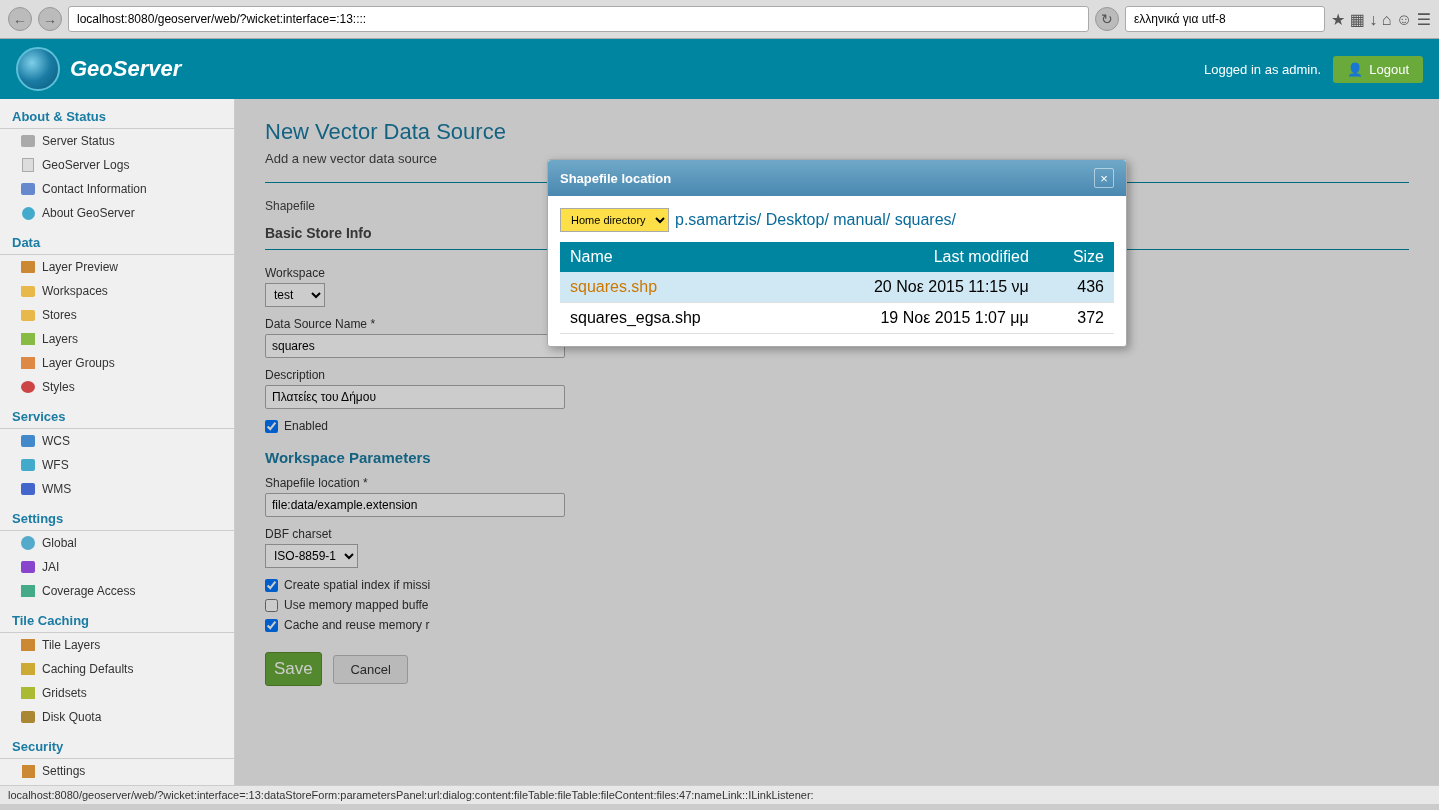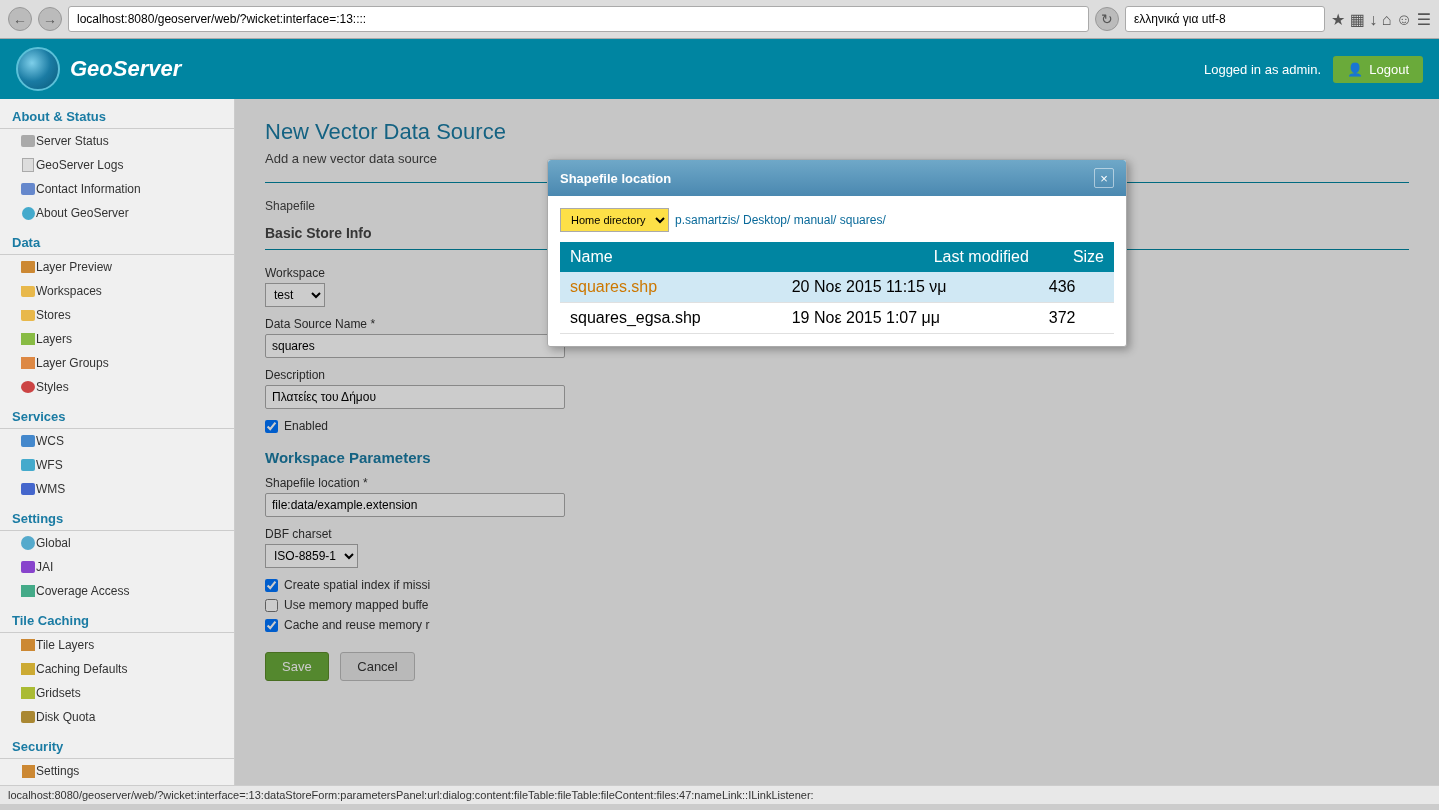--- a/index.html
+++ b/index.html
@@ -107,20 +107,21 @@
     .sidebar-section-title {
       color: #1a7ba3;
       font-weight: bold;
       font-size: 13px;
       padding: 10px 12px 4px;
       border-bottom: 1px solid #ccc;
     }
     .sidebar-item {
       display: flex;
       align-items: center;
+      gap: 6px;
       padding: 4px 12px 4px 20px;
       cursor: pointer;
       color: #333;
       font-size: 12px;
     }
     .sidebar-icon {
       width: 16px; height: 16px;
       flex-shrink: 0;
       display: flex; align-items: center; justify-content: center;
     }
@@ -195,24 +196,24 @@
     .connection-section-title {
       font-size: 15px; font-weight: bold; color: #1a7ba3;
       margin-bottom: 10px;
     }
 
     
     .btn-save {
       background: #6aaa3a;
       color: white;
       border: 1px solid #5a8a2a;
-      padding: 6px 16px;
+      padding: 6px 8px;
       border-radius: 3px;
       cursor: pointer;
-      font-size: 13px;
+      font-size: 17px;
     }
     .btn-cancel {
       background: #e8e8e8;
       color: #333;
       border: 1px solid #bbb;
       padding: 6px 16px;
       border-radius: 3px;
       cursor: pointer;
       font-size: 13px;
       margin-left: 8px;
@@ -271,21 +272,21 @@
       gap: 6px;
       margin-bottom: 10px;
     }
     .path-select {
       border: 1px solid #aaa;
       padding: 4px 6px;
       font-size: 11px;
       background: #fde047;
     }
     .path-breadcrumb {
-      font-size: 12px;
+      font-size: 16px;
       color: #0a6a9a;
     }
 
     
     .file-table {
       width: 100%;
       border-collapse: collapse;
       font-size: 16px;
     }
     .file-table thead tr {
@@ -296,21 +297,21 @@
       padding: 6px 10px;
       text-align: left;
       font-weight: normal;
     }
     .file-table thead th.right { text-align: right; }
     .file-table tbody tr { border-bottom: 1px solid #e0e0e0; }
     .file-table tbody tr:nth-child(odd) { background: #f5f9fc; }
     .file-table tbody tr:nth-child(even) { background: white; }
     .file-table tbody tr.selected { background: #d0e8f4; }
     .file-table td { padding: 6px 10px; }
-    .file-table td.right { }
+    .file-table td.right { text-align: right; }
     .file-link { color: #cc7700; text-decoration: none; cursor: pointer; }
 
     
     .status-bar {
       background: #e8e8e8;
       border-top: 1px solid #ccc;
       padding: 3px 8px;
       font-size: 11px;
       color: #333;
     }

